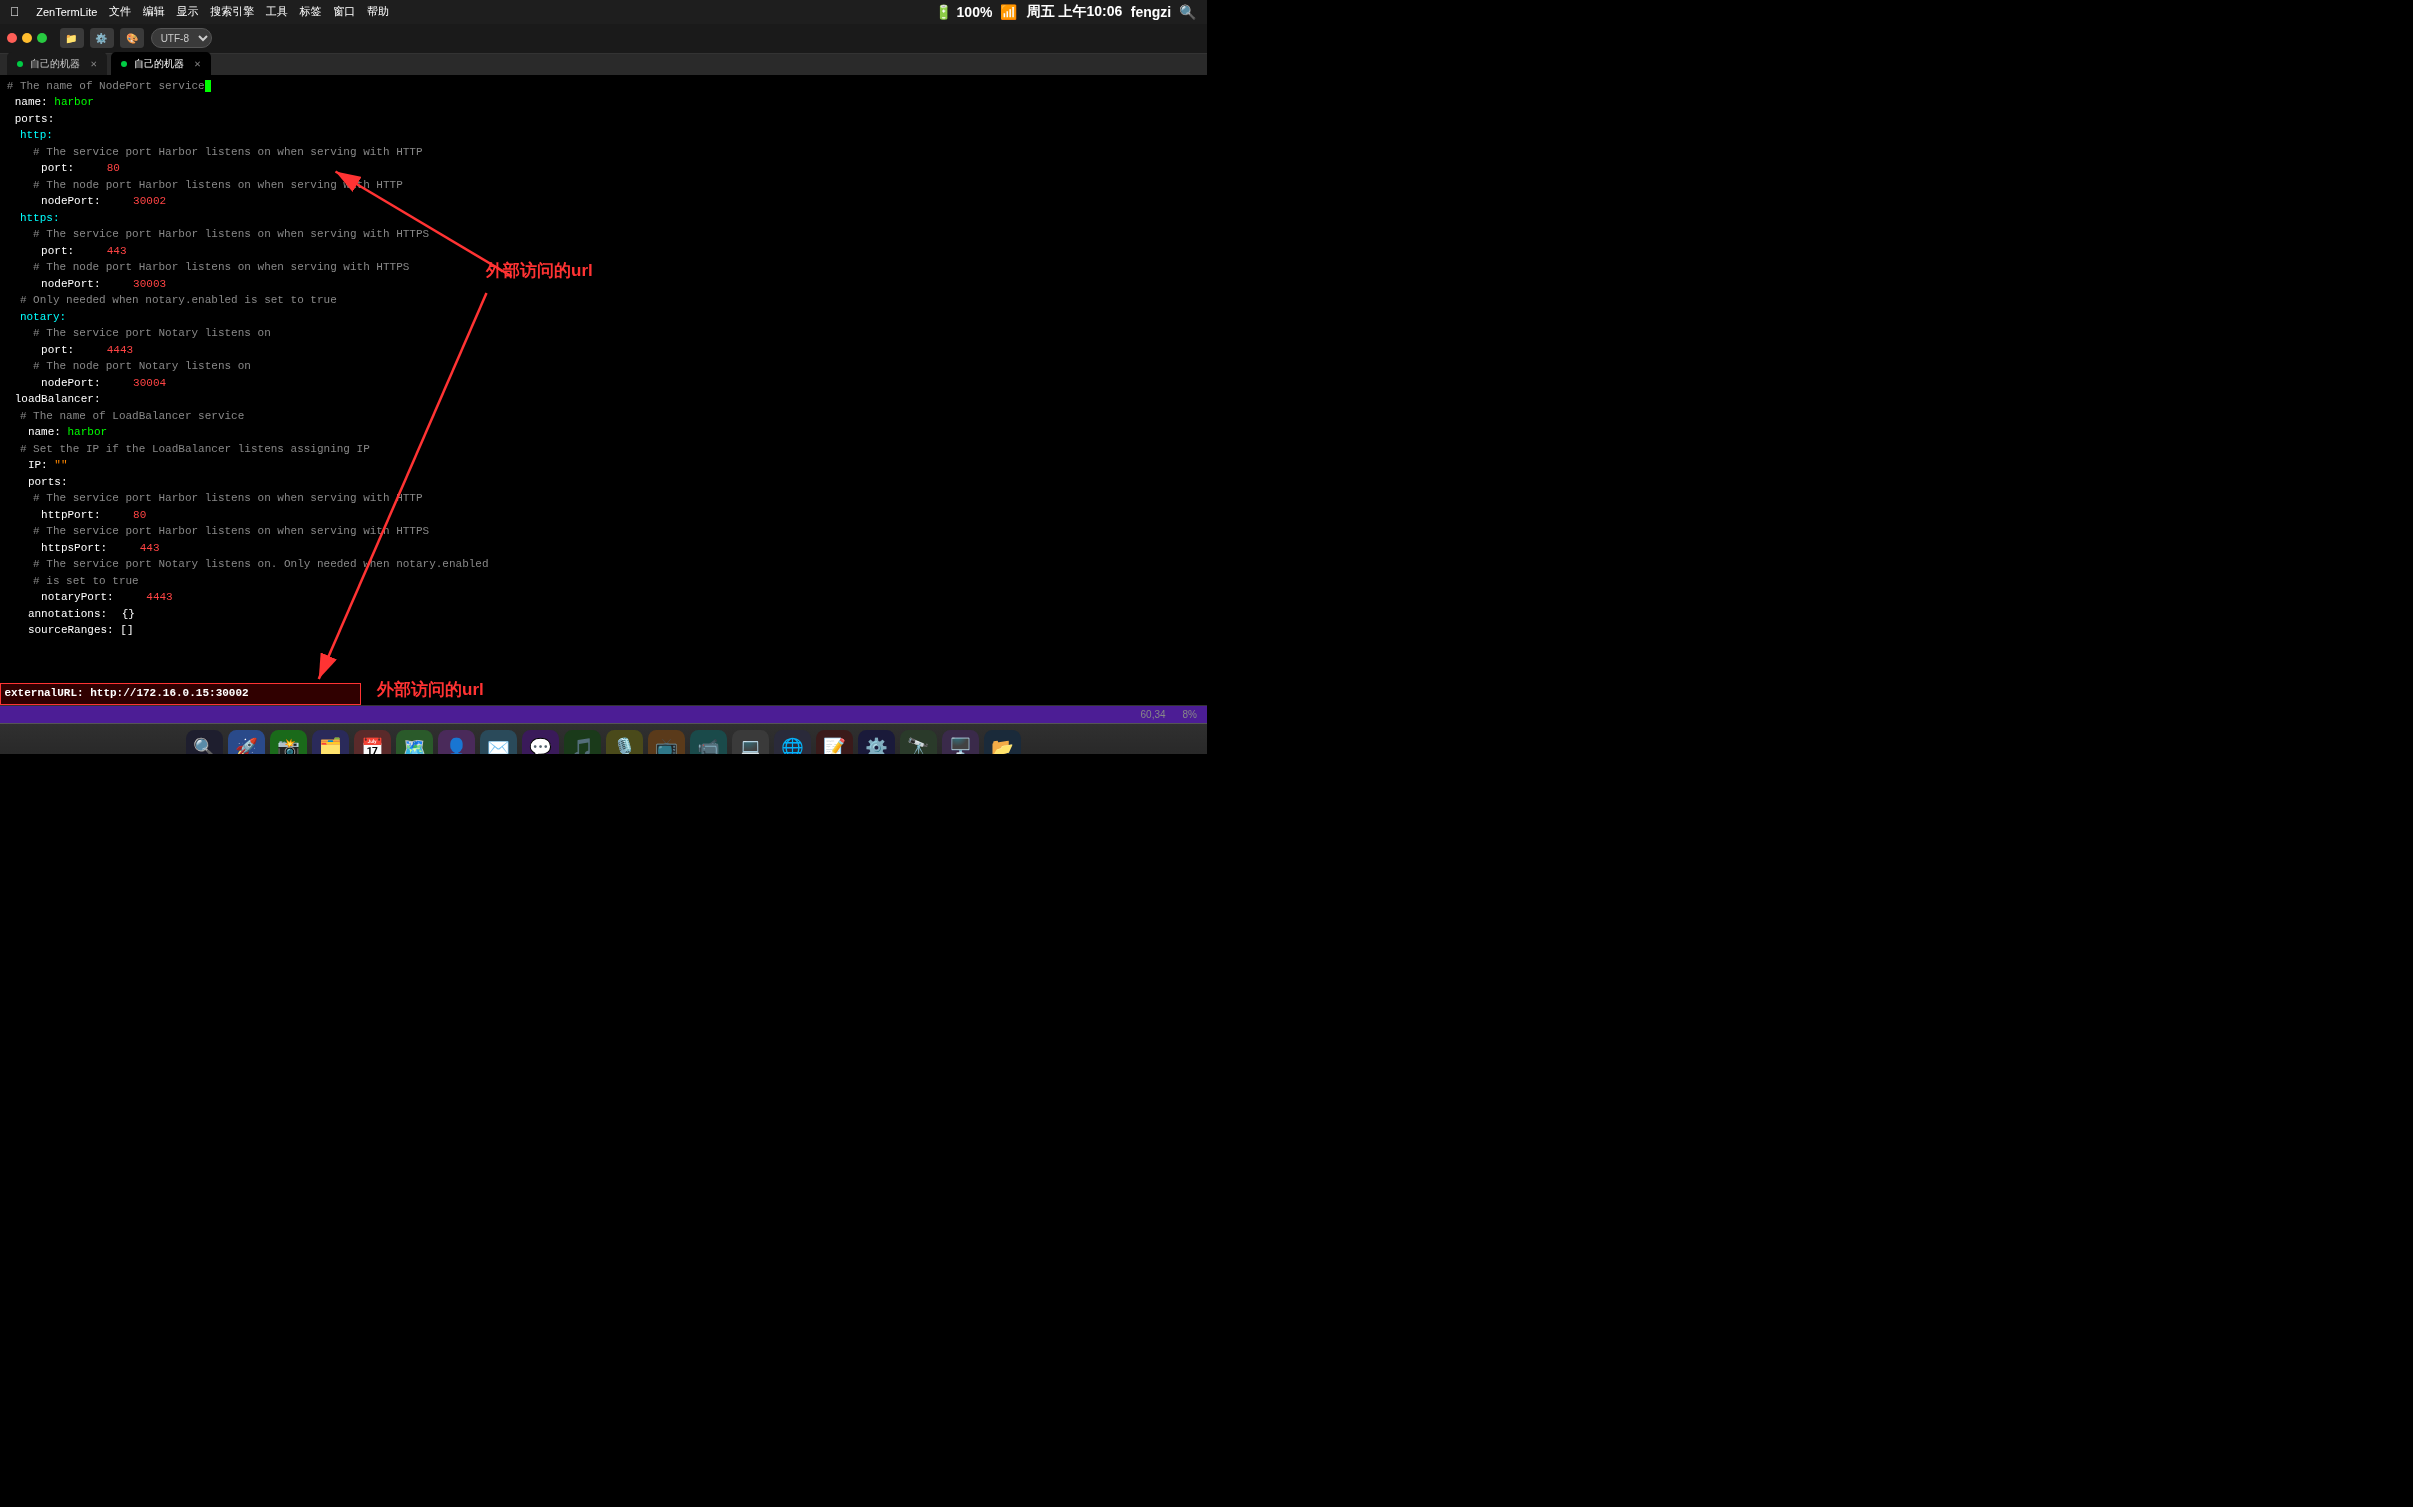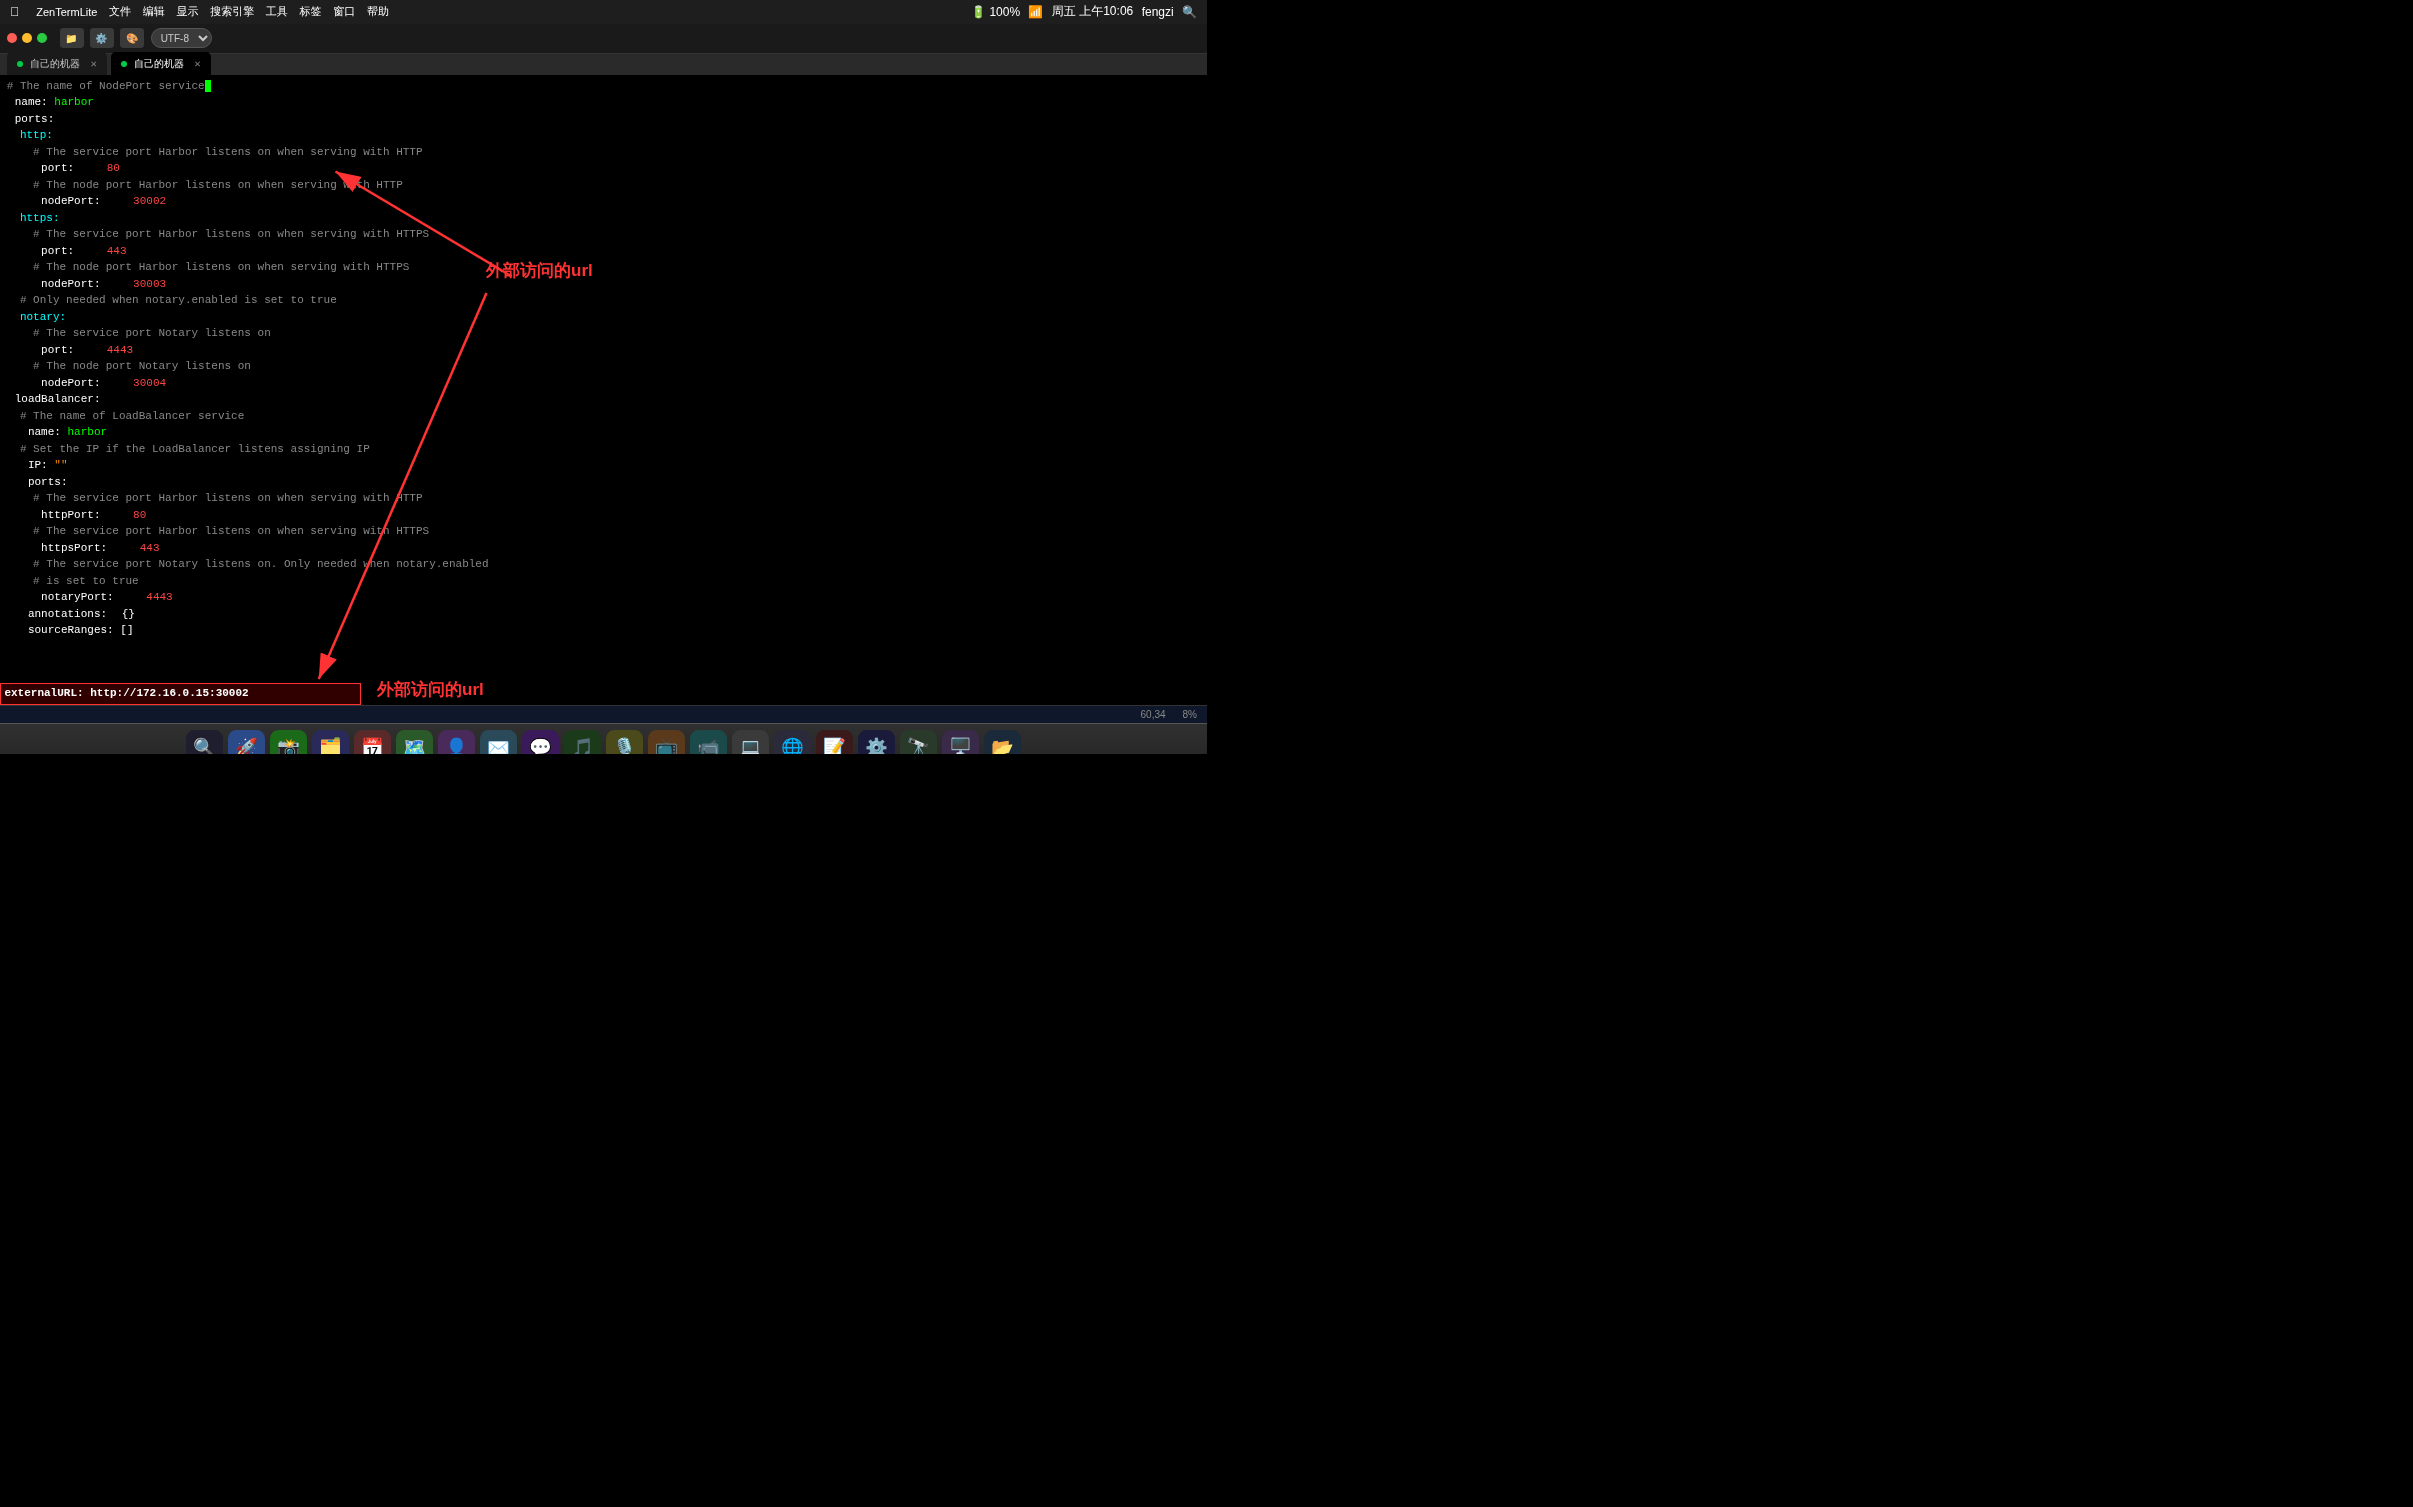--- a/index.html
+++ b/index.html
@@ -25,22 +25,23 @@
       color: #fff;
     }
     .menubar-apple { font-size: 12.6px; margin-right: 3.4px; }
     .menubar-items { display: flex; gap: 11.7px; align-items: center; }
     .menubar-item { font-size: 11px; color: #fff; cursor: default; }
     .menubar-right {
       margin-left: auto;
       display: flex;
       align-items: center;
       gap: 8.4px;
-      font-size: 12px;
+      font-size: 14px;
       color: #fff;
+      font-weight: bold;
     }
 
     
     .tabbar {
       width: 100%;
       height: 21px;
       background: #2a2a2a;
       display: flex;
       align-items: center;
       padding: 0 6.7px;
@@ -153,21 +154,21 @@
       left: 0;
       width: 100%;
       height: 100%;
       pointer-events: none;
     }
 
     
     .statusbar {
       width: 100%;
       height: 18.4px;
-      background: #0f172a;
+      background: #4c1d95;
       display: flex;
       align-items: center;
       justify-content: flex-end;
       padding: 0 10px;
       font-size: 10px;
       color: #888;
       border-top: 0.8px solid #333;
       gap: 17px;
     }
 

